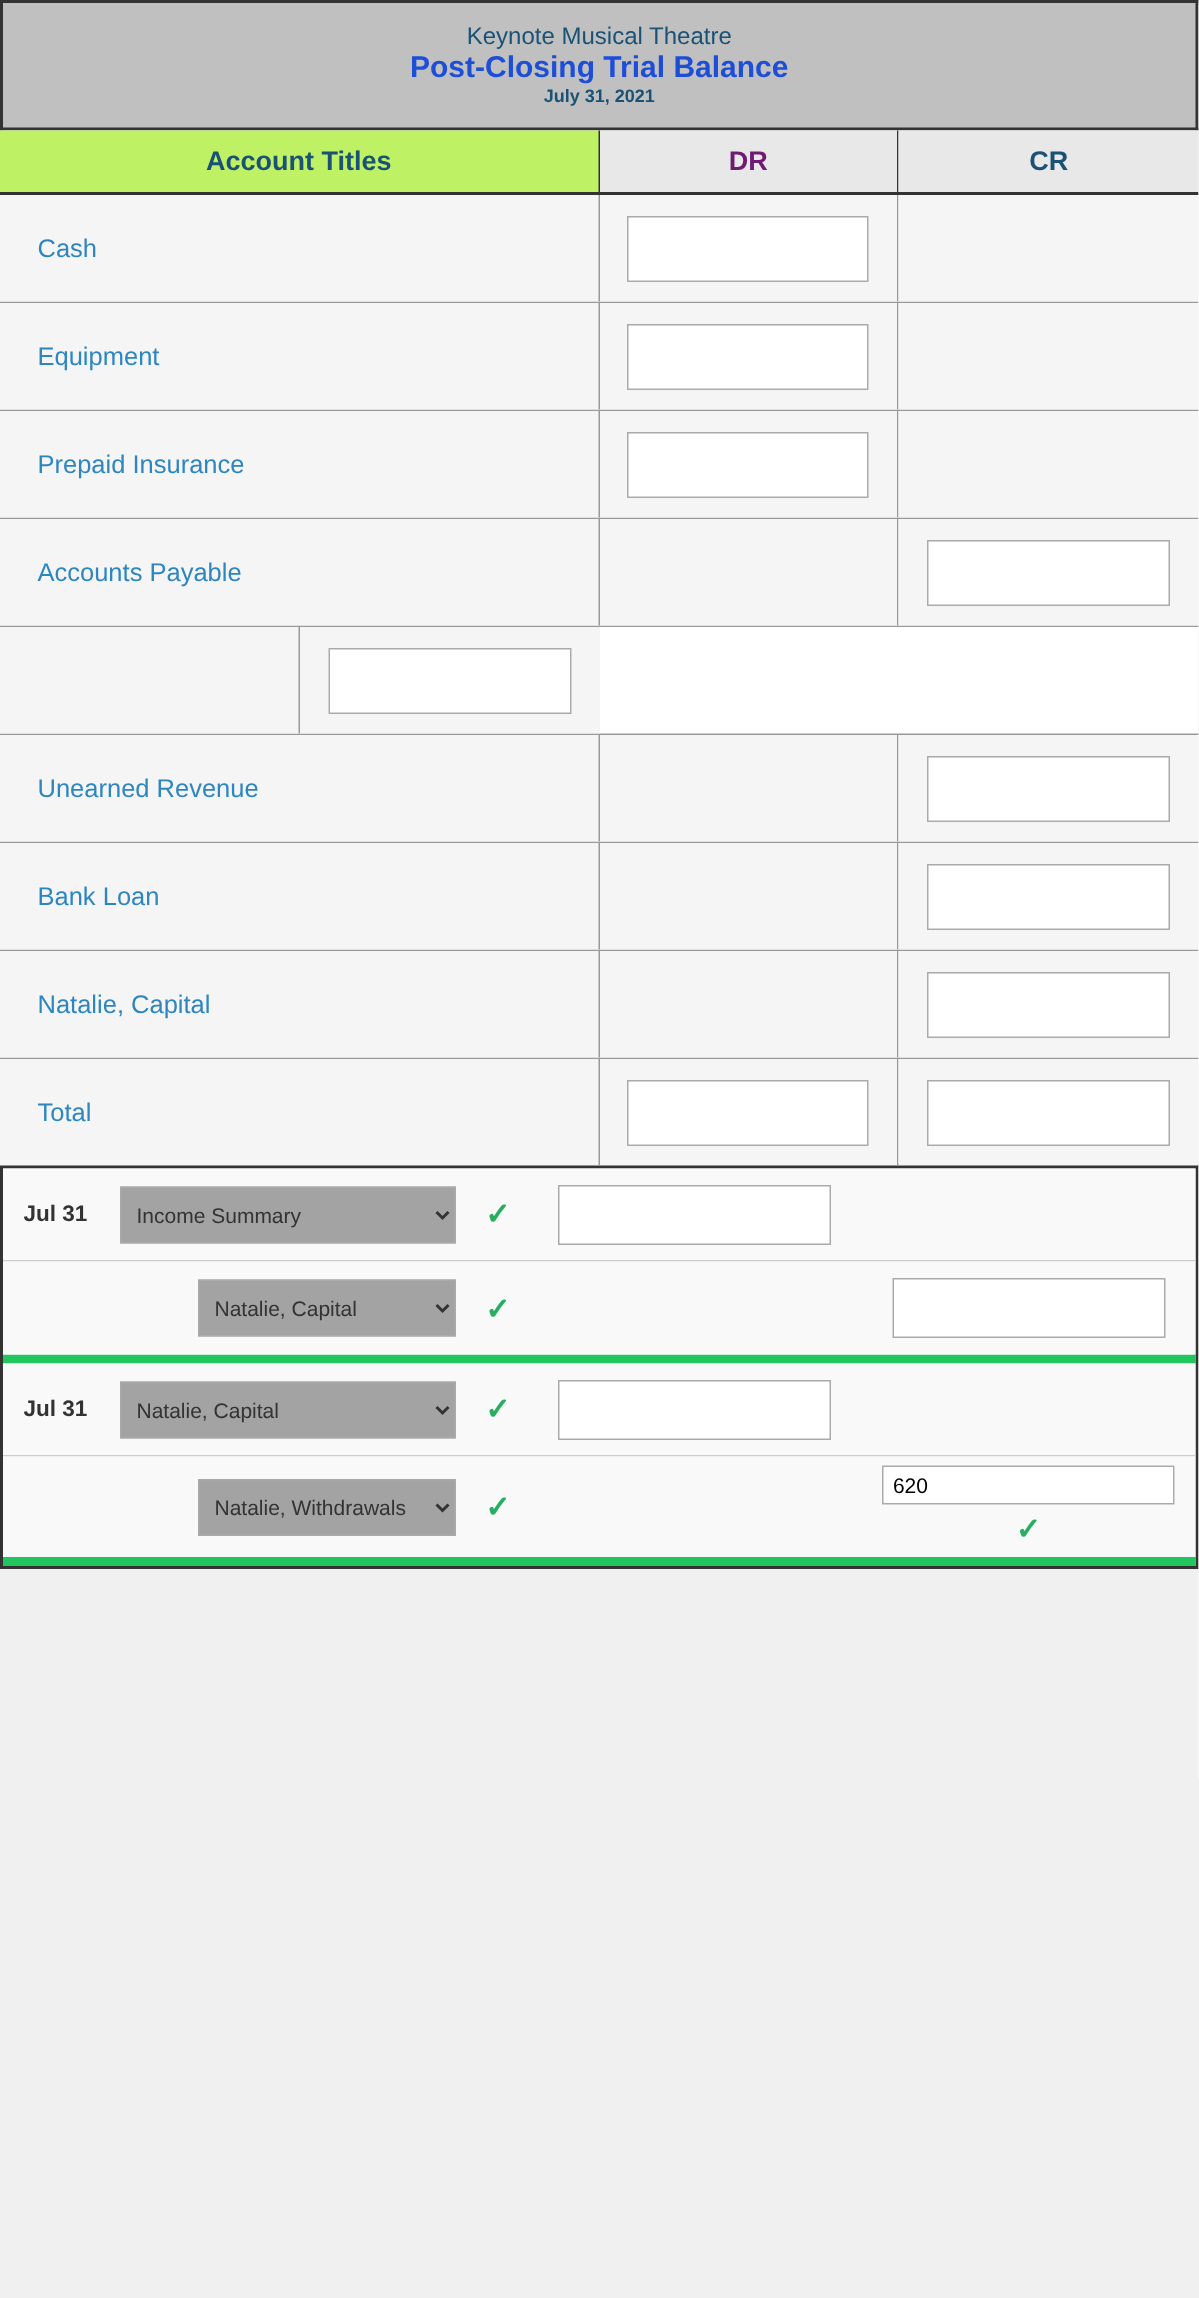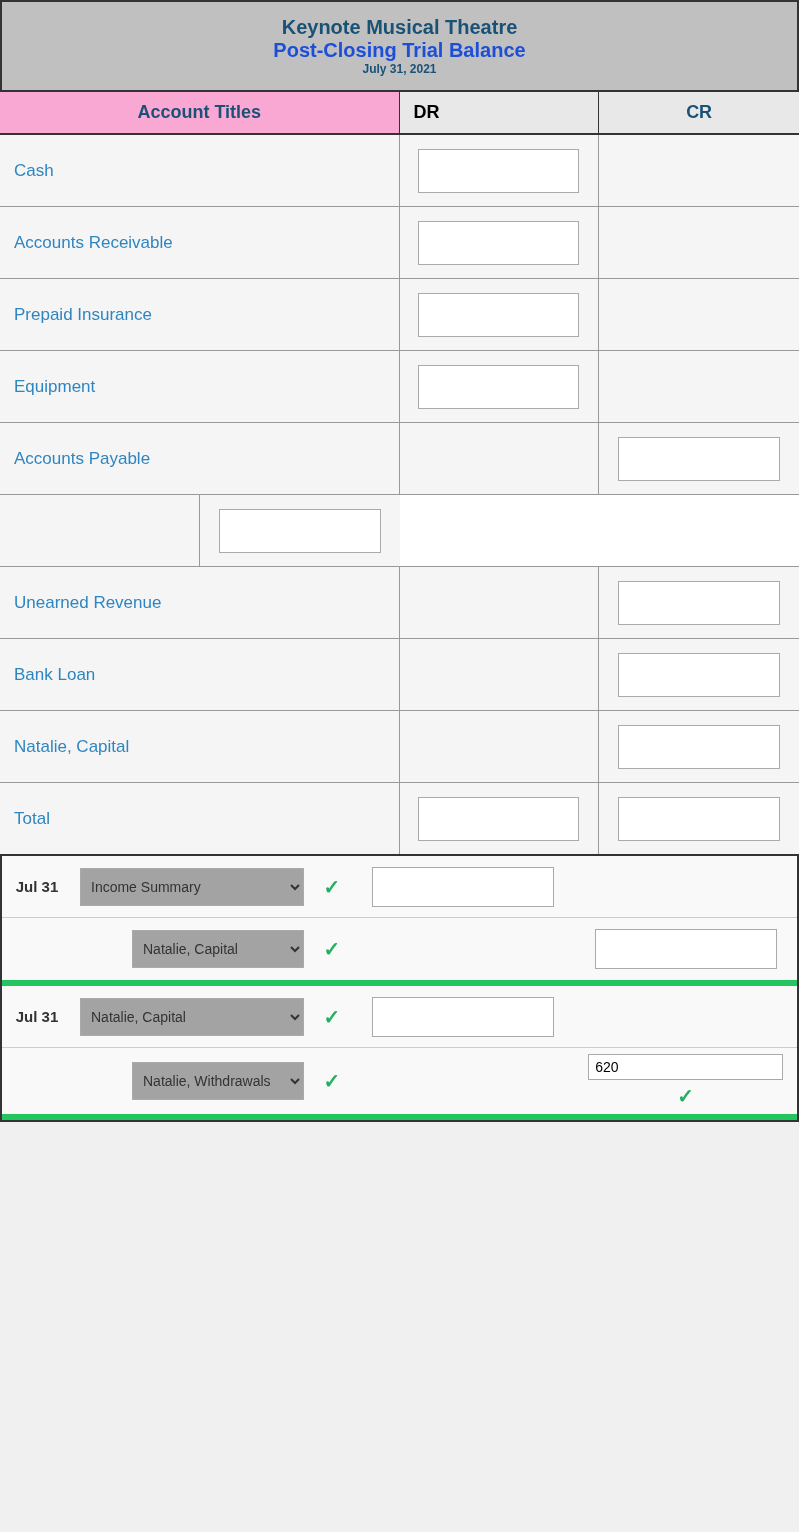--- a/index.html
+++ b/index.html
@@ -22,22 +22,22 @@
       border: 2px solid #333;
     }
 
     .trial-balance .header-section {
       background: #c0c0c0;
       text-align: center;
       padding: 14px 10px;
     }
 
     .trial-balance .header-section .company-name {
-      font-size: 20px;
-      font-weight: bold;
+      font-size: 16px;
+      font-weight: normal;
       color: #1a5276;
     }
 
     .trial-balance .header-section .report-title {
       font-size: 20px;
       font-weight: bold;
       color: #1d4ed8;
     }
 
     .trial-balance .header-section .report-date {
@@ -47,31 +47,31 @@
     }
 
     .col-account {
       flex: 0 0 50%;
       border-right: 1px solid #333;
       padding: 10px 14px;
       font-weight: bold;
       color: #1a5276;
       font-size: 18px;
       text-align: center;
-      background: #f9a8d4;
+      background: #bef264;
     }
 
     .col-dr {
       flex: 0 0 25%;
       border-right: 1px solid #333;
       padding: 10px 14px;
       font-weight: bold;
-      color: #000000;
+      color: #701a75;
       font-size: 18px;
-      text-align: left;
+      text-align: center;
       background: #e8e8e8;
     }
 
     .col-cr {
       flex: 0 0 25%;
       padding: 10px 14px;
       font-weight: bold;
       color: #1a5276;
       font-size: 18px;
       text-align: center;
@@ -80,21 +80,21 @@
 
     .tb-row {
       display: flex;
       border-bottom: 1px solid #999;
       min-height: 72px;
     }
 
     .tb-row .cell-account {
       flex: 0 0 50%;
       border-right: 1px solid #999;
-      padding: 12px 14px;
+      padding: 12px 25px;
       color: #2e86c1;
       font-size: 17px;
       background: #f5f5f5;
       display: flex;
       align-items: center;
     }
 
     .tb-row .cell-dr {
       flex: 0 0 25%;
       border-right: 1px solid #999;
@@ -274,35 +274,28 @@
 
   <div id="account-rows">
       <div class="tb-row">
         <div class="cell-account">Cash</div>
         <div class="cell-dr">
           <input type="text" class="input-box" style="">
         </div>
         <div class="cell-cr"></div>
       </div>
       <div class="tb-row">
-        <div class="cell-account">Accounts Receivable</div>
+        <div class="cell-account">Equipment</div>
         <div class="cell-dr">
           <input type="text" class="input-box" style="">
         </div>
         <div class="cell-cr"></div>
       </div>
       <div class="tb-row">
         <div class="cell-account">Prepaid Insurance</div>
-        <div class="cell-dr">
-          <input type="text" class="input-box" style="">
-        </div>
-        <div class="cell-cr"></div>
-      </div>
-      <div class="tb-row">
-        <div class="cell-account">Equipment</div>
         <div class="cell-dr">
           <input type="text" class="input-box" style="">
         </div>
         <div class="cell-cr"></div>
       </div>
       <div class="tb-row">
         <div class="cell-account">Accounts Payable</div>
         <div class="cell-dr"></div>
         <div class="cell-cr">
           <input type="text" class="input-box" style="">

